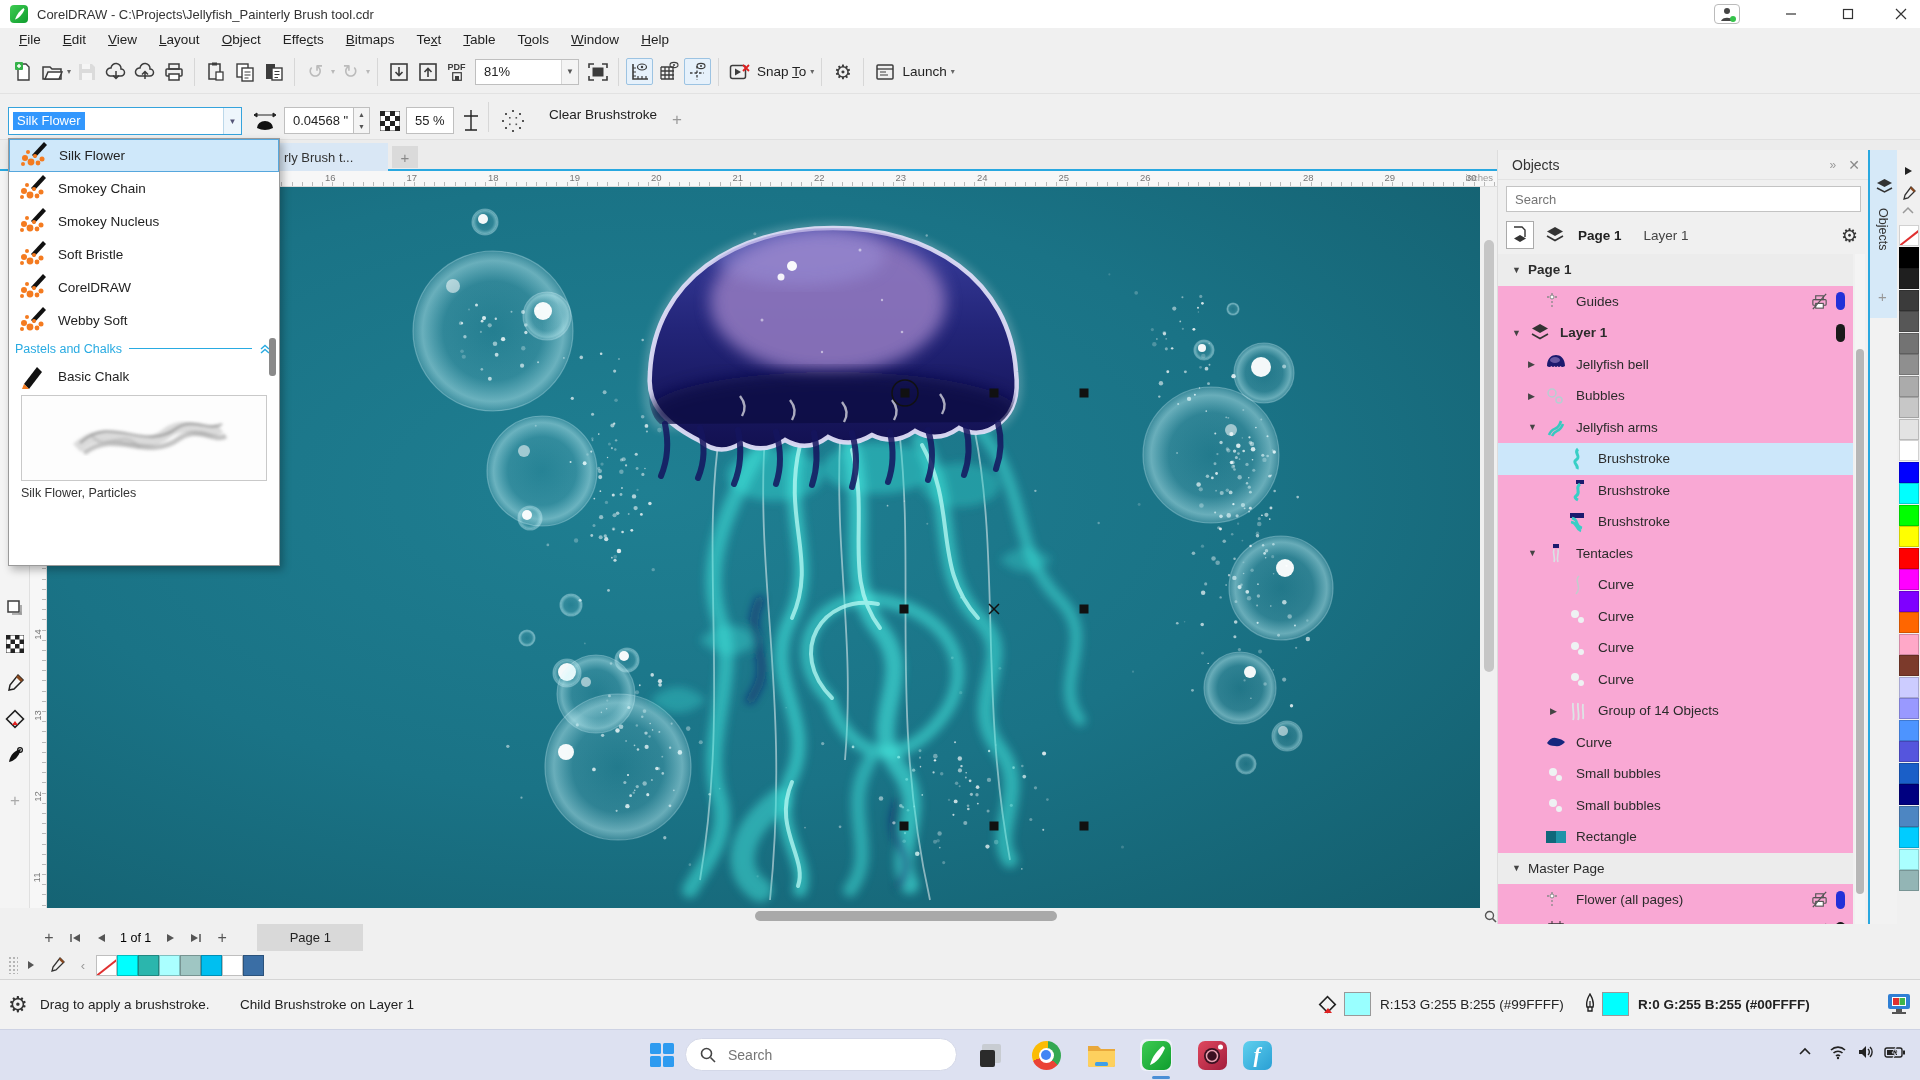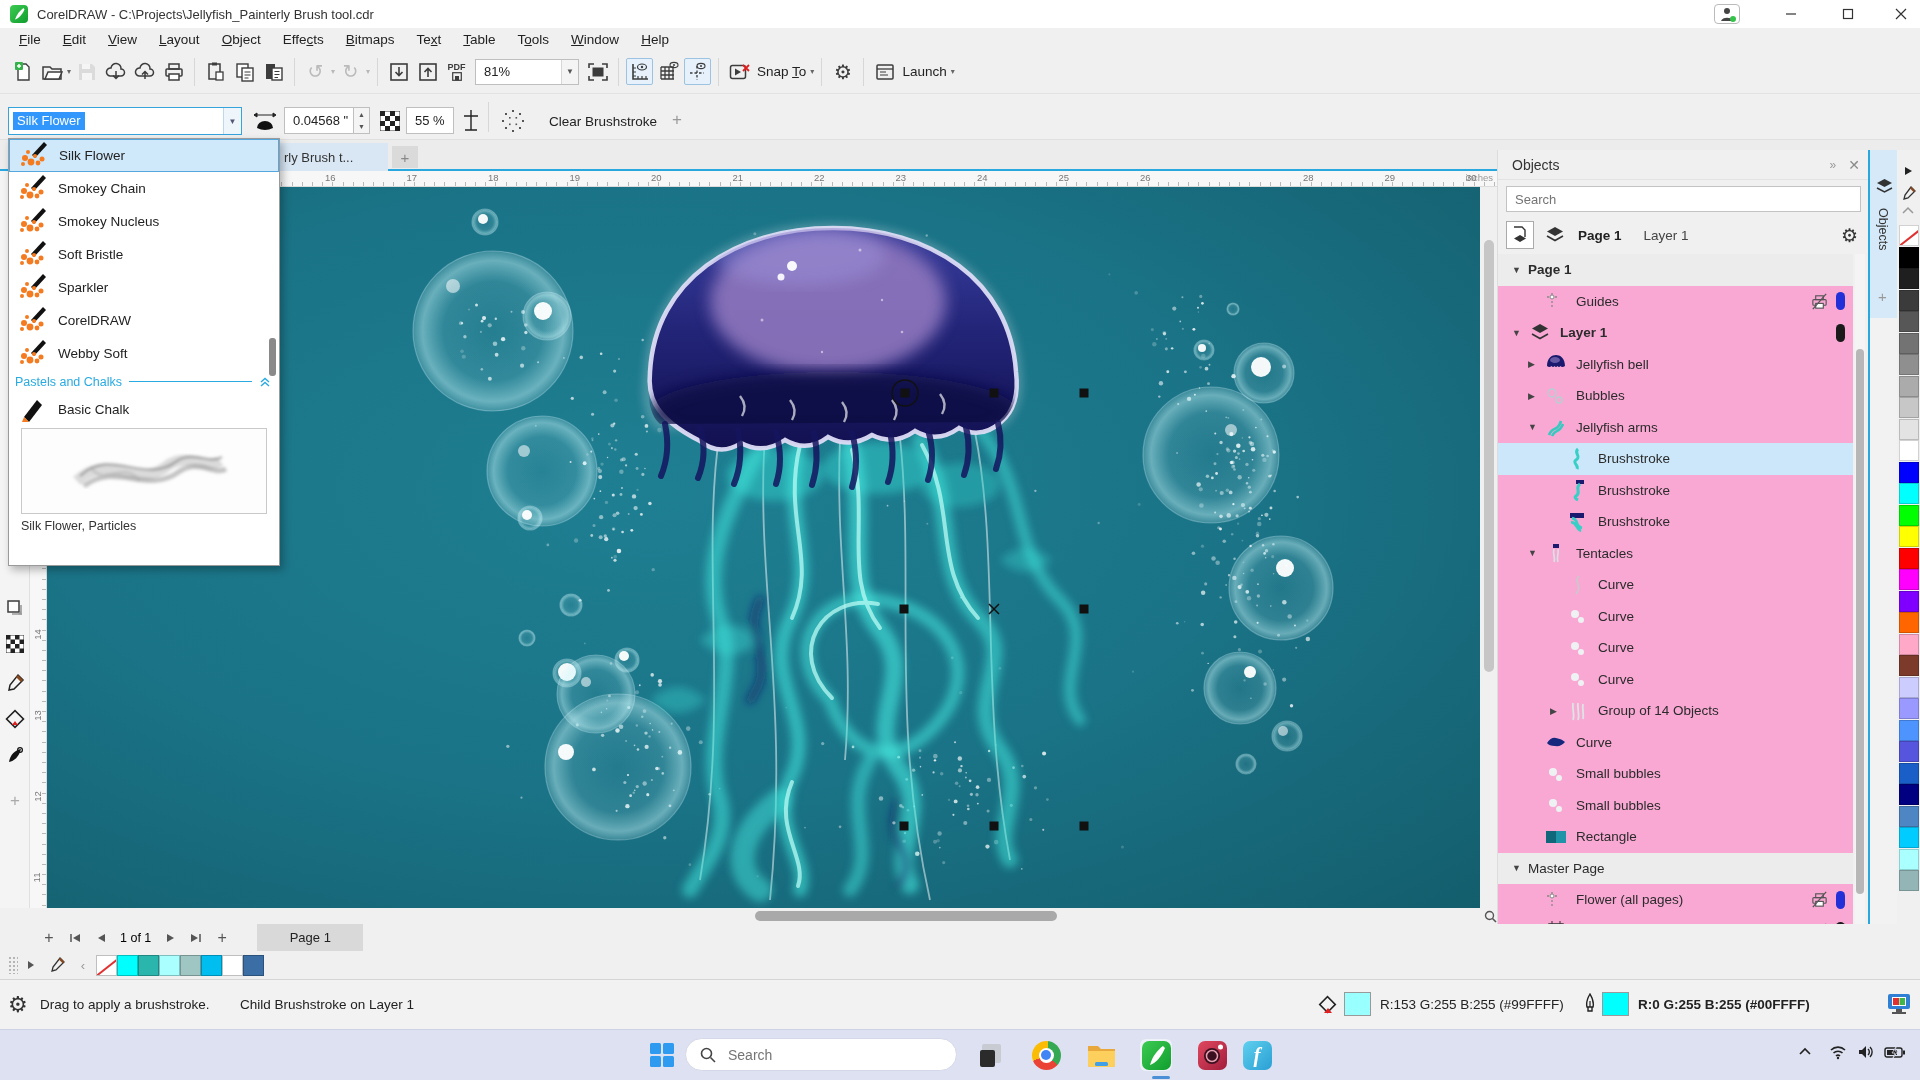--- a/index.html
+++ b/index.html
@@ -31,21 +31,21 @@
 .pressed{border:1px solid #9cc3e2;background:#e6f1fb;border-radius:2px;}
 .tlabel{font-size:13.5px;color:#222;margin:0 3px;}
 
 #propbar{left:0;top:94px;width:1920px;height:46px;background:#f0f0f0;border-bottom:1px solid #e0e0e0;}
 #brush-combo{position:absolute;left:8px;top:13px;width:234px;height:28px;background:#fff;border:1px solid #35a3dc;display:flex;}
 #brush-combo .sel{margin:4px 0 4px 4px;padding:1px 4px;background:#3297fd;color:#fff;font-size:13px;}
 #brush-combo .cbtn{position:absolute;right:0;top:0;width:18px;height:100%;background:#eef6fc;border-left:1px solid #bcd8ea;display:flex;align-items:center;justify-content:center;font-size:8px;color:#557;}
 .pfield{position:absolute;height:27px;background:#fff;border:1px solid #bfbfbf;display:flex;align-items:center;padding-left:8px;font-size:13px;}
 .spin{position:absolute;width:16px;height:27px;display:flex;flex-direction:column;border:1px solid #bfbfbf;border-left:none;background:#f4f4f4;}
 .spin span{flex:1;display:flex;align-items:center;justify-content:center;font-size:7px;color:#555;}
-#clear-brush{position:absolute;left:539px;top:13px;height:28px;display:flex;align-items:center;font-size:13.5px;color:#222;padding:0 10px;}
+#clear-brush{position:absolute;left:539px;top:13px;height:28px;display:flex;font-size:13.5px;color:#222;padding:0 10px;}
 
 #tabbar{left:0;top:140px;width:1920px;height:31px;background:#ececec;border-bottom:2px solid #29a8e0;}
 #doc-tab{position:absolute;left:240px;top:3px;width:148px;height:28px;background:#d9e7f5;display:flex;align-items:center;padding-left:44px;font-size:13px;color:#333;}
 #tab-plus{position:absolute;left:392px;top:6px;width:26px;height:22px;background:#dadada;color:#888;display:flex;align-items:center;justify-content:center;font-size:15px;}
 
 #toolbox{left:0;top:171px;width:30px;height:737px;background:#f4f4f4;border-right:1px solid #e0e0e0;}
 .tbx{position:absolute;left:3px;width:24px;height:24px;display:flex;align-items:center;justify-content:center;}
 #hruler{left:47px;top:171px;width:1450px;height:16px;background:#f7f7f7;border-bottom:1px solid #dcdcdc;
  background-image:repeating-linear-gradient(90deg,#b9b9b9 0 1px,transparent 1px 10.19px);background-size:100% 4px;background-position:0 100%;background-repeat:no-repeat;}
 #vruler{left:30px;top:171px;width:17px;height:737px;background:#f7f7f7;border-right:1px solid #dcdcdc;
@@ -1621,37 +1621,20 @@
                 <circle cx="5" cy="16" r="3"></circle>
                 <circle cx="11" cy="20" r="3.4"></circle>
                 <circle cx="18" cy="21" r="2.4"></circle>
                 <circle cx="8" cy="10" r="2"></circle>
                 <circle cx="15" cy="14" r="2.1"></circle>
                 <circle cx="22" cy="17" r="2.5"></circle>
                 <circle cx="3" cy="22" r="2"></circle>
               </g>
             </svg>
           </span>
-          <span>Sparkler</span>
-        </div>
-        <div class="dd-item">
-          <span class="ic">
-            <svg viewBox="0 0 27 27">
-              <polygon points="24,0 27,3 15,16 12,13" fill="#111"></polygon>
-              <g fill="#F47B20">
-                <circle cx="5" cy="16" r="3"></circle>
-                <circle cx="11" cy="20" r="3.4"></circle>
-                <circle cx="18" cy="21" r="2.4"></circle>
-                <circle cx="8" cy="10" r="2"></circle>
-                <circle cx="15" cy="14" r="2.1"></circle>
-                <circle cx="22" cy="17" r="2.5"></circle>
-                <circle cx="3" cy="22" r="2"></circle>
-              </g>
-            </svg>
-          </span>
           <span>CorelDRAW</span>
         </div>
         <div class="dd-item">
           <span class="ic">
             <svg viewBox="0 0 27 27">
               <polygon points="24,0 27,3 15,16 12,13" fill="#111"></polygon>
               <g fill="#F47B20">
                 <circle cx="5" cy="16" r="3"></circle>
                 <circle cx="11" cy="20" r="3.4"></circle>
                 <circle cx="18" cy="21" r="2.4"></circle>

